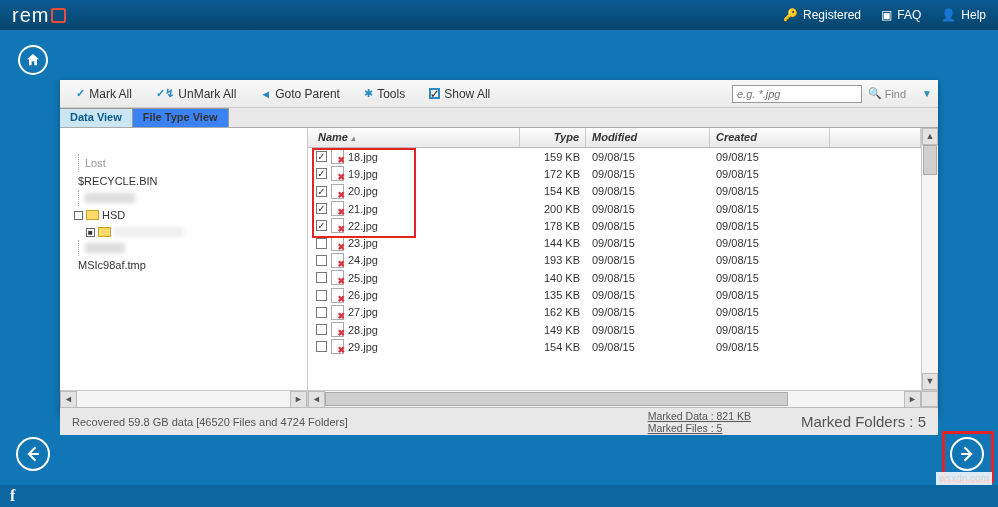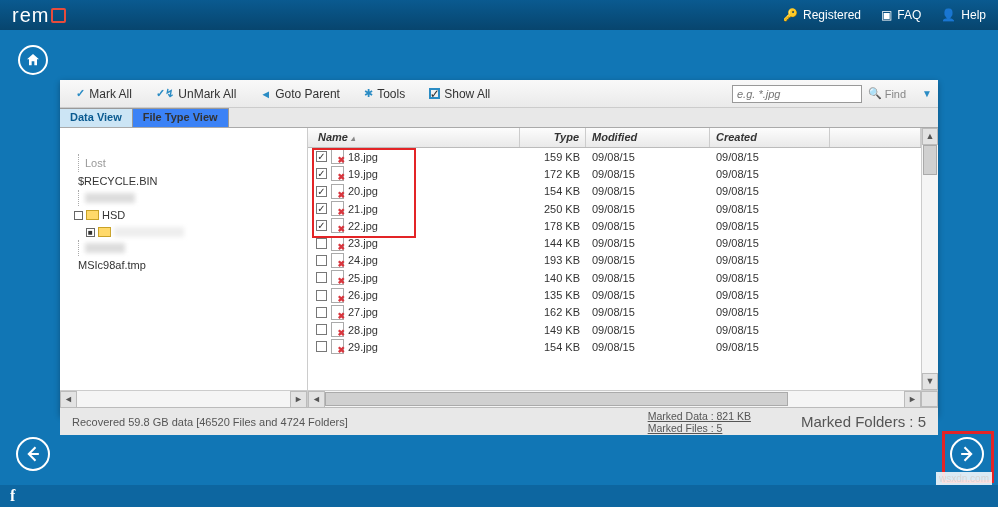--- a/index.html
+++ b/index.html
@@ -244,21 +244,21 @@
             <div class="cell-size">154 KB</div>
             <div class="cell-mod">09/08/15</div>
             <div class="cell-created">09/08/15</div>
           </div>
           <div class="file-row">
             <div class="cell-name">
               <span class="cb">✓</span>
               <span class="jpg-icon"></span>
               <span>21.jpg</span>
             </div>
-            <div class="cell-size">250 KB</div>
+            <div class="cell-size">200 KB</div>
             <div class="cell-mod">09/08/15</div>
             <div class="cell-created">09/08/15</div>
           </div>
           <div class="file-row">
             <div class="cell-name">
               <span class="cb">✓</span>
               <span class="jpg-icon"></span>
               <span>22.jpg</span>
             </div>
             <div class="cell-size">178 KB</div>

